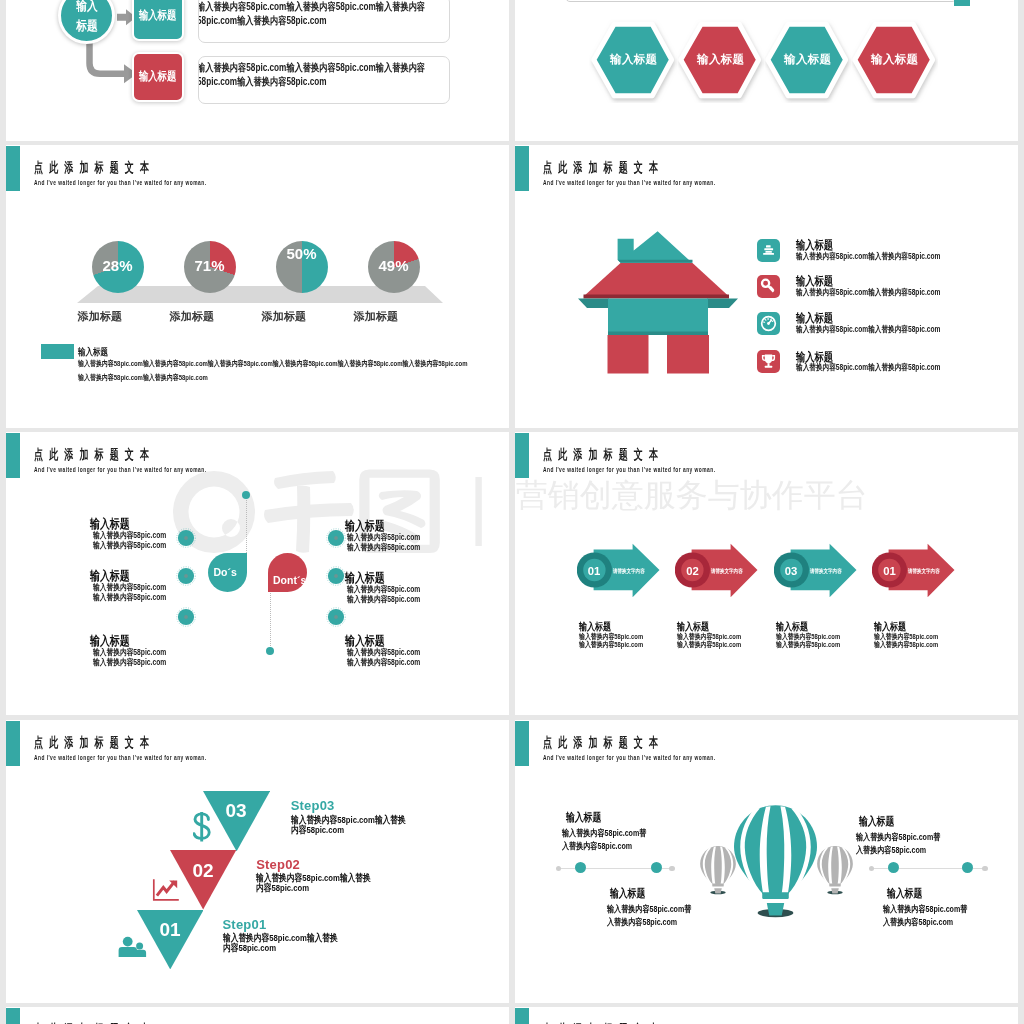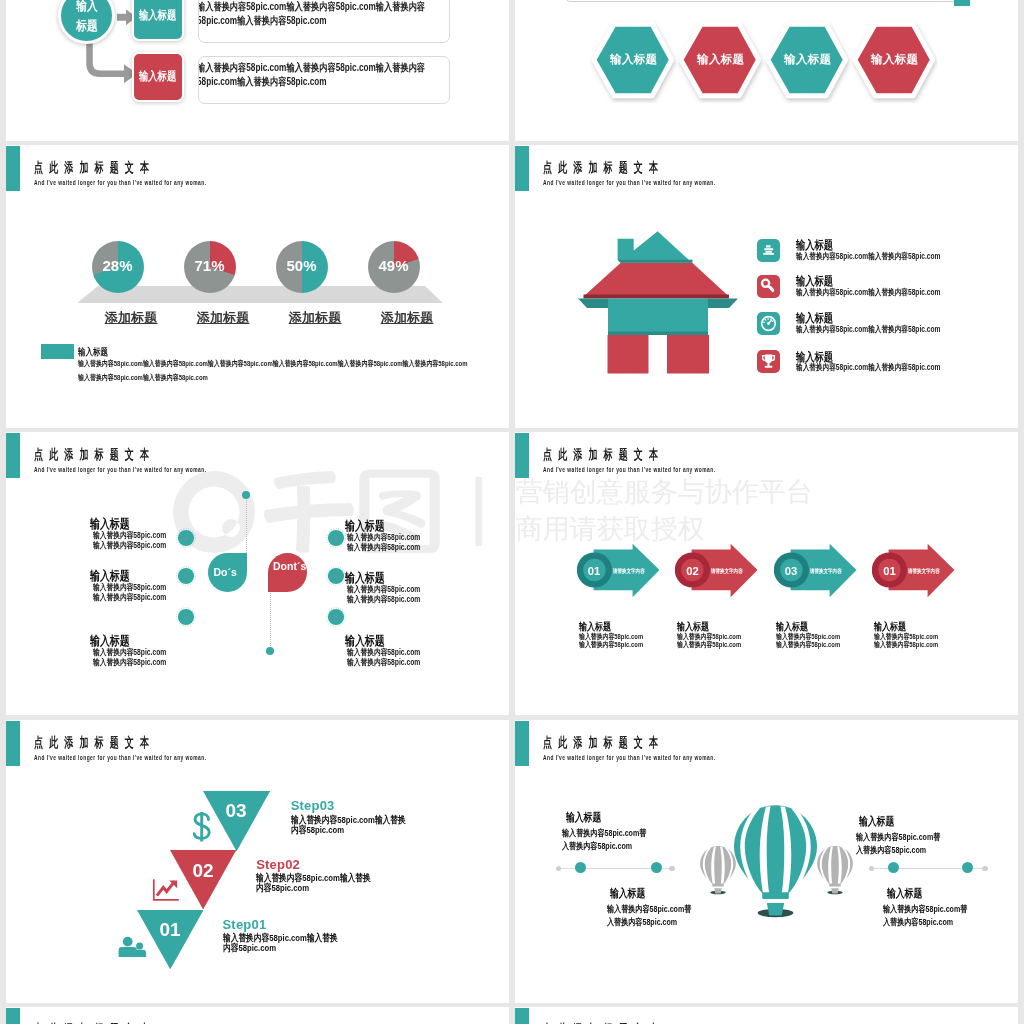--- a/index.html
+++ b/index.html
@@ -13,42 +13,42 @@
   #grid{position:absolute;left:0;top:0;width:1024px;height:1024px;}
   .slide{position:absolute;background:#fff;overflow:hidden;}
   .slide.L{left:6px;width:503px;}
   .slide.R{left:515px;width:503px;}
 
   .hdr-bar{position:absolute;left:0.4px;top:1px;width:13.5px;height:45px;background:#35a8a4;}
     .hdr-title{position:absolute;left:28px;top:14px;font-size:13.6px;font-weight:bold;letter-spacing:9.35px;color:#1d1d1d;white-space:nowrap;transform:scaleX(.66);transform-origin:left top;}
   .hdr-sub{position:absolute;left:28px;top:33px;font-size:8.1px;letter-spacing:0.78px;color:#1d1d1d;white-space:nowrap;font-weight:bold;transform:scaleX(.60);transform-origin:left top;}
 
   
-  .wm-text{position:absolute;z-index:0;color:#ececec;font-size:27px;font-weight:normal;letter-spacing:0px;white-space:nowrap;pointer-events:none;line-height:1;}
+  .wm-text{position:absolute;z-index:0;color:#ececec;font-size:32px;font-weight:normal;letter-spacing:0px;white-space:nowrap;pointer-events:none;line-height:1;}
   .wm-logo{position:absolute;z-index:0;pointer-events:none;}
 
   
   .fb-circle{position:absolute;border-radius:50%;background:#35a8a4;border:3px solid #fff;box-shadow:0 1px 4px rgba(0,0,0,.25);
              color:#fff;font-size:13px;font-weight:bold;display:flex;flex-direction:column;align-items:center;justify-content:center;line-height:1.5;}
   .fb-circle>span{display:block;transform:scaleX(.82);transform-origin:center;white-space:nowrap;}
   .fb-box{position:absolute;border-radius:7px;color:#fff;font-size:11.8px;font-weight:bold;display:flex;align-items:center;justify-content:center;
           box-shadow:0 1px 4px rgba(0,0,0,.22);}
   .fb-box>span{display:block;transform:scaleX(.79);transform-origin:center;white-space:nowrap;}
   .fb-card{position:absolute;border:1px solid #d9d9d9;border-radius:7px;background:#fff;box-sizing:border-box;
            font-size:10.4px;color:#1d1d1d;font-weight:bold;overflow:hidden;}
     .fb-card>span{display:block;position:absolute;left:-2px;white-space:nowrap;transform:scaleX(.79);transform-origin:left top;}
 
   
   .hex-wrap{position:absolute;}
   .hex-label{position:absolute;left:0;width:100%;text-align:center;color:#fff;font-size:11.5px;font-weight:bold;letter-spacing:.3px;}
 
   
   .pie{position:absolute;border-radius:50%;}
   .pie-val{position:absolute;left:0;width:100%;text-align:center;color:#fff;font-size:15px;font-weight:bold;letter-spacing:0px;}
-  .pie-cap{position:absolute;text-align:right;font-size:13px;font-weight:bold;color:#3a3a3a;letter-spacing:.2px;text-decoration:underline;}
+  .pie-cap{position:absolute;text-align:left;font-size:11px;font-weight:bold;color:#3a3a3a;letter-spacing:.2px;}
   .legend-sw{position:absolute;background:#35a8a4;}
   .legend-t{position:absolute;font-size:9.6px;font-weight:bold;color:#1d1d1d;transform:scaleX(.78);transform-origin:left top;white-space:nowrap;}
   .legend-b{position:absolute;font-size:7.65px;font-weight:bold;color:#1d1d1d;transform:scaleX(.78);transform-origin:left top;white-space:nowrap;}
 
   
   .ic-box{position:absolute;width:23px;height:23px;border-radius:5px;display:flex;align-items:center;justify-content:center;}
   .ic-t{position:absolute;font-size:11.9px;font-weight:bold;color:#111;transform:scaleX(.78);transform-origin:left top;white-space:nowrap;}
   .ic-d{position:absolute;font-size:8.5px;font-weight:bold;color:#222;transform:scaleX(.78);transform-origin:left top;white-space:nowrap;}
 
   
@@ -166,21 +166,21 @@
       </div>
       <div class="pie" style="left:85.5px;top:95.5px;width:52px;height:52px;background:conic-gradient(#35a8a4 0deg 252deg, #8e9491 252deg 360deg);">
         <div class="pie-val" style="top:16px;">28%</div>
       </div>
       <div class="pie-cap" style="left:71.5px;top:164px;width:80px;">添加标题</div>
       <div class="pie" style="left:177.5px;top:95.5px;width:52px;height:52px;background:conic-gradient(#c9434f 0deg 108deg, #8e9491 108deg 360deg);">
         <div class="pie-val" style="top:16px;">71%</div>
       </div>
       <div class="pie-cap" style="left:163.5px;top:164px;width:80px;">添加标题</div>
       <div class="pie" style="left:269.5px;top:95.5px;width:52px;height:52px;background:conic-gradient(#35a8a4 0deg 180deg, #8e9491 180deg 360deg);">
-        <div class="pie-val" style="top:16px;">50%</div>
+        <div class="pie-val" style="top:4px;">50%</div>
       </div>
       <div class="pie-cap" style="left:255.5px;top:164px;width:80px;">添加标题</div>
       <div class="pie" style="left:361.5px;top:95.5px;width:52px;height:52px;background:conic-gradient(#c9434f 0deg 72deg, #8e9491 72deg 360deg);">
         <div class="pie-val" style="top:16px;">49%</div>
       </div>
       <div class="pie-cap" style="left:347.5px;top:164px;width:80px;">添加标题</div>
       <div class="legend-sw" style="left:35px;top:199px;width:33px;height:15px;"></div>
       <div class="legend-t" style="left:72px;top:201px;">输入标题</div>
       <div class="legend-b" style="left:72px;top:214px;">输入替换内容58pic.com输入替换内容58pic.com输入替换内容58pic.com输入替换内容58pic.com输入替换内容58pic.com输入替换内容58pic.com</div>
       <div class="legend-b" style="left:72px;top:228px;">输入替换内容58pic.com输入替换内容58pic.com</div>
@@ -265,21 +265,21 @@
       <div style="position:absolute;left:263.5px;top:157.7px;width:0;height:58px;border-left:1px dotted #bbb;"></div>
       <div class="dd-dot" style="left:236px;top:58.69999999999999px;width:8px;height:8px;"></div>
       <div class="dd-dot" style="left:260px;top:214.7px;width:8px;height:8px;"></div>
       <div style="position:absolute;left:201.5px;top:120.69999999999999px;width:39px;height:39px;"><svg width="39" height="39" viewBox="0 0 39 39">
           <path d="M39 0 L39 19.5 A19.5 19.5 0 1 1 19.5 0 Z" fill="#35a8a4"></path>
         </svg></div>
       <div class="dd-blob" style="left:201.5px;top:131.7px;width:46px;height:16px;justify-content:flex-start;padding-left:6px;">Do´s</div>
       <div style="position:absolute;left:262px;top:120.69999999999999px;width:39px;height:39px;"><svg width="39" height="39" viewBox="0 0 39 39">
           <path d="M0 39 L0 19.5 A19.5 19.5 0 1 1 19.5 39 Z" fill="#c9434f"></path>
         </svg></div>
-      <div class="dd-blob" style="left:264px;top:126px;width:46px;height:16px;justify-content:flex-start;padding-left:3px;">Dont´s</div>
+      <div class="dd-blob" style="left:264px;top:140px;width:46px;height:16px;justify-content:flex-start;padding-left:3px;">Dont´s</div>
       <div style="position:absolute;left:168.5px;top:95.19999999999999px;width:22px;height:22px;"><svg width="22" height="22" viewBox="0 0 22 22">
           <circle cx="11" cy="11" r="9.3" fill="none" stroke="#35a8a4" stroke-width="0.9" stroke-dasharray="0.9 1.5" opacity="0.55"></circle>
           <circle cx="11" cy="11" r="8.1" fill="#35a8a4"></circle>
           <circle cx="11" cy="11" r="1.9" fill="#8b8b8b" opacity="0.65"></circle>
         </svg></div>
       <div style="position:absolute;left:168.5px;top:133.2px;width:22px;height:22px;"><svg width="22" height="22" viewBox="0 0 22 22">
           <circle cx="11" cy="11" r="9.3" fill="none" stroke="#35a8a4" stroke-width="0.9" stroke-dasharray="0.9 1.5" opacity="0.55"></circle>
           <circle cx="11" cy="11" r="8.1" fill="#35a8a4"></circle>
           <circle cx="11" cy="11" r="1.9" fill="#8b8b8b" opacity="0.65"></circle>
         </svg></div>
@@ -320,21 +320,20 @@
       <div class="dd-l" style="left:341px;top:162.2px;">输入替换内容58pic.com</div>
       <div class="dd-t" style="left:338.5px;top:200.7px;">输入标题</div>
       <div class="dd-l" style="left:341px;top:214.7px;">输入替换内容58pic.com</div>
       <div class="dd-l" style="left:341px;top:225.2px;">输入替换内容58pic.com</div>
     </div>
     <div class="slide R" style="top:432.3px;height:283px;">
       <div class="hdr-bar"></div>
       <div class="hdr-title">点此添加标题文本</div>
       <div class="hdr-sub">And I've waited longer for you than I've waited for any woman.</div>
       <div class="wm-text" style="left:0.7999999999999545px;top:46.69999999999999px;">营销创意服务与协作平台</div>
-      <div class="wm-text" style="left:0.7999999999999545px;top:84.19999999999999px;">商用请获取授权</div>
       <div style="position:absolute;left:61.60000000000002px;top:110.69999999999999px;width:88px;height:56px;"><svg width="88" height="56" viewBox="0 0 88 56">
           <path d="M16.6 6.6 L55.6 6.6 L55.6 0.8 L82.5 27 L55.6 54.2 L55.6 47.3 L16.6 47.3 Z" fill="#35a8a4"></path>
           <circle cx="17.4" cy="27" r="17.6" fill="#1f817f"></circle>
           <circle cx="17.4" cy="27" r="11.2" fill="#35a8a4"></circle>
         </svg></div>
       <div class="ar-num" style="left:61.60000000000002px;top:132.90000000000003px;width:35px;text-align:center;">01</div>
       <div class="ar-in" style="left:97.60000000000002px;top:135.2px;">请替换文字内容</div>
       <div class="ar-t" style="left:63.89999999999998px;top:187.7px;">输入标题</div>
       <div class="ar-d" style="left:63.89999999999998px;top:199.7px;">输入替换内容58pic.com</div>
       <div class="ar-d" style="left:63.89999999999998px;top:208.2px;">输入替换内容58pic.com</div>

